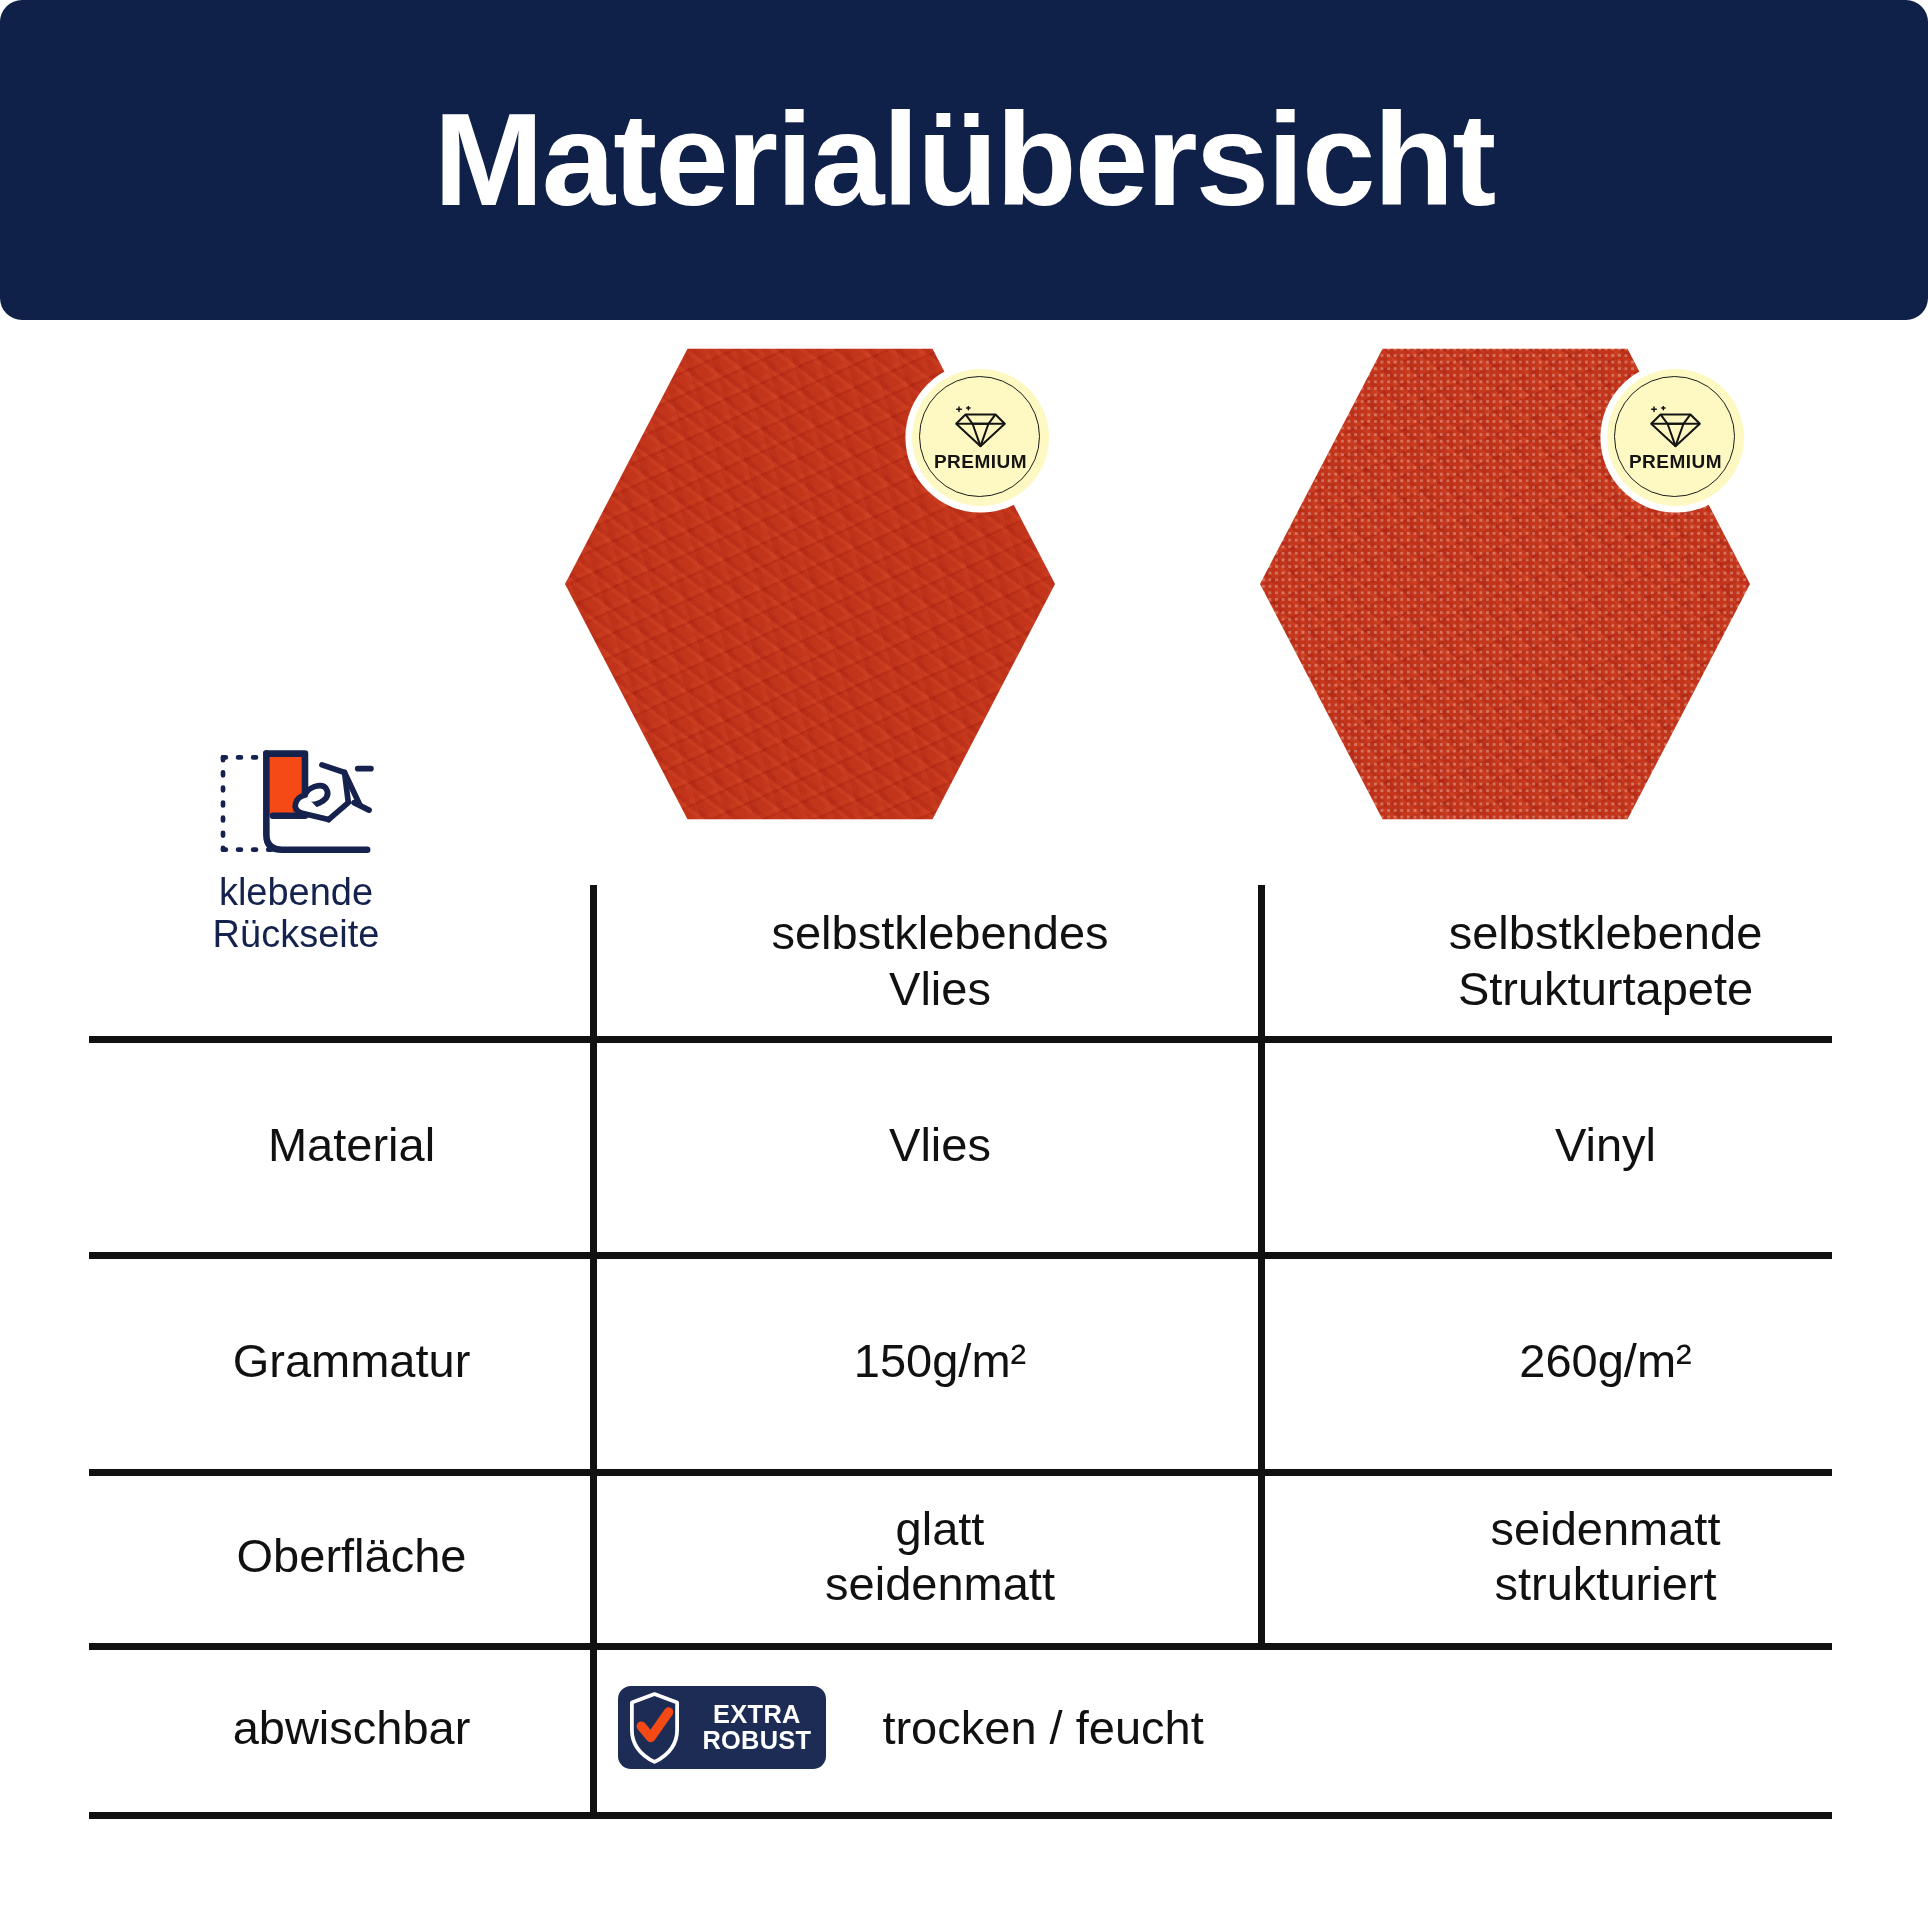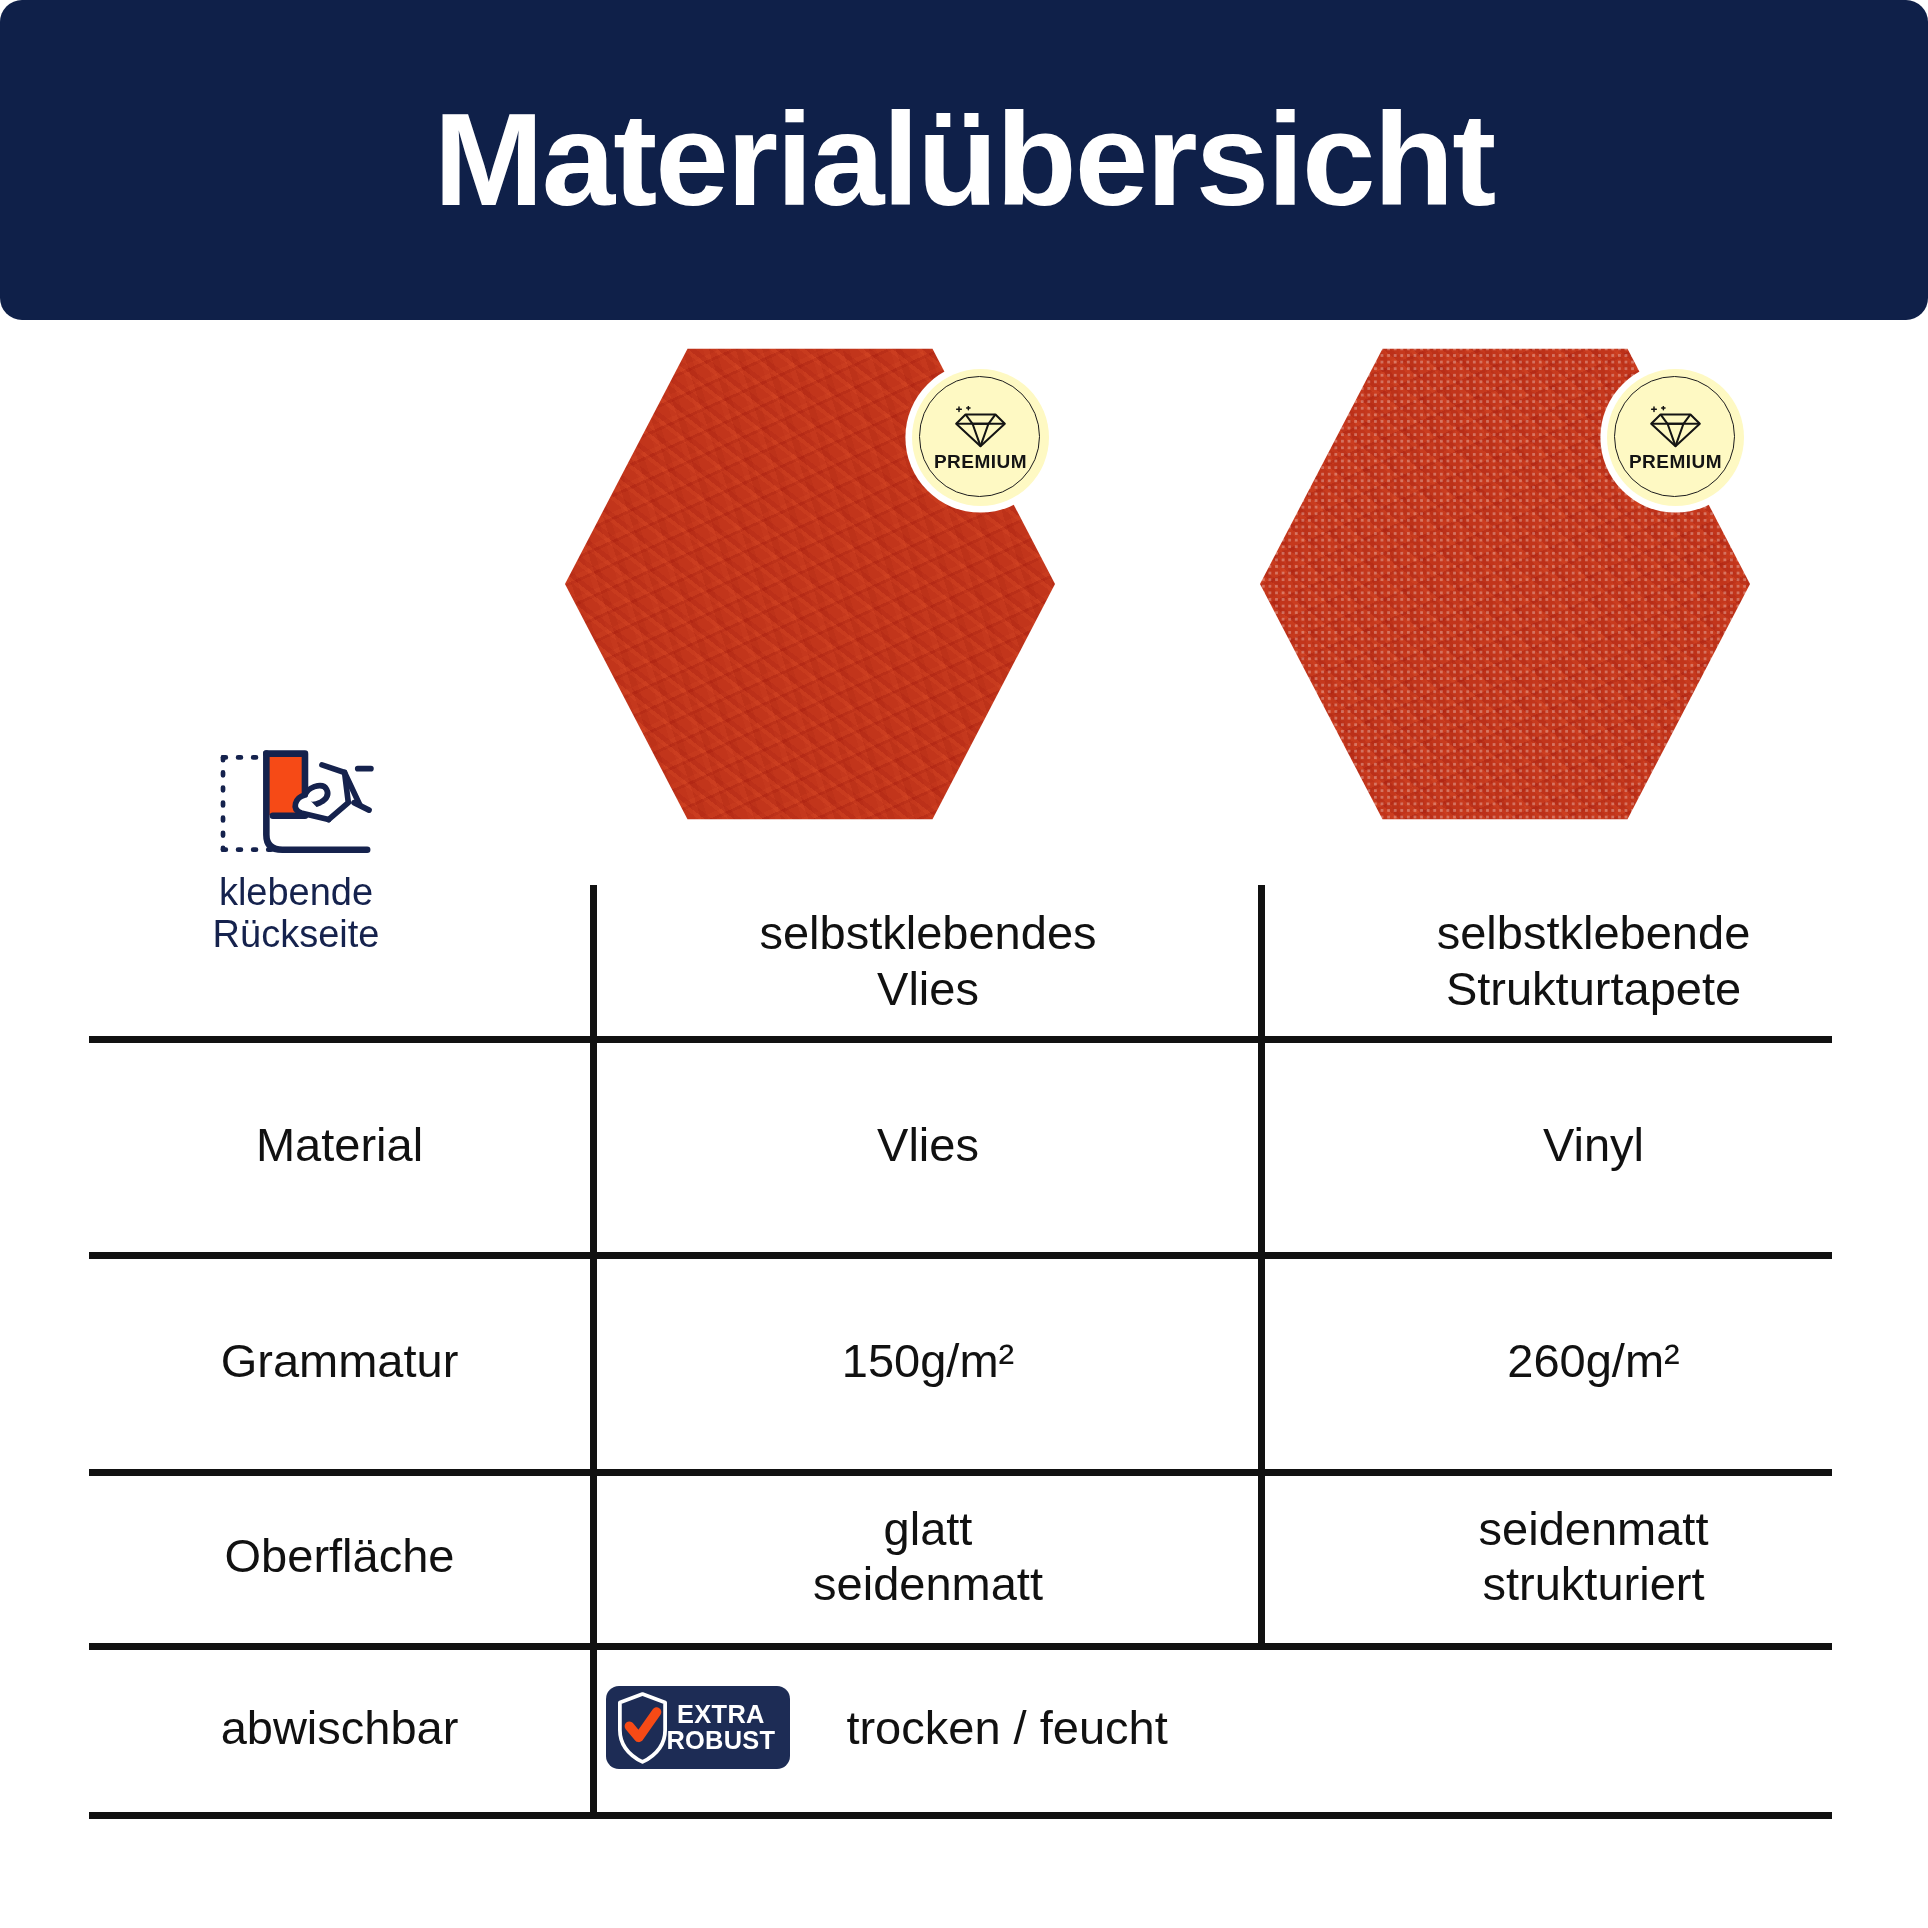--- a/index.html
+++ b/index.html
@@ -115,20 +115,21 @@
   .vline{position:absolute;width:6.6px;background:#111111;}
 
   .cell{
     position:absolute;
     display:flex;align-items:center;justify-content:center;
     text-align:center;
     color:#111111;
     font-size:47px;
     line-height:1.18;
     font-family:"Liberation Sans", sans-serif;
+    margin-left:12px;
   }
   .cell.c1{left:0;width:501px;}
   .cell.c2{left:508px;width:662px;}
   .cell.c3{left:1176px;width:567px;padding-left:45px;}
   .cell.span23{left:508px;width:1235px;justify-content:flex-start;padding-left:9.4px;box-sizing:border-box;}
 
   
   .icon-block{
     position:absolute;left:89px;top:744px;width:414px;height:226px;
     display:flex;flex-direction:column;align-items:center;justify-content:flex-start;
@@ -278,21 +279,21 @@
   </div>
   <div class="cell c3" style="top:584px;height:174px;">
     <div>
       <div>seidenmatt</div>
       <div>strukturiert</div>
     </div>
   </div>
 
   <div class="cell c1" style="top:758px;height:169px;">abwischbar</div>
   <div class="cell span23" style="top:758px;height:169px;">
-    <div class="robust" style="position:relative;left:0;top:0;margin-right:56px;">
+    <div class="robust" style="position:relative;left:0;top:0;margin-right:56px;padding-left:24px;">
       <svg class="robust-shield" width="49" height="72" viewBox="0 0 52 76">
         <path d="M26 2 L50 11 L50 40 Q50 62 26 74 Q2 62 2 40 L2 11 Z" fill="#1D2C55" stroke="#ffffff" stroke-width="4" stroke-linejoin="round"></path>
         <path d="M12 36 L22 48 L41 21" fill="none" stroke="#F64A16" stroke-width="10" stroke-linecap="round" stroke-linejoin="round"></path>
       </svg>
       <div class="robust-text">
         <div>EXTRA</div>
         <div>ROBUST</div>
       </div>
     </div>
     <span>trocken / feucht</span>

